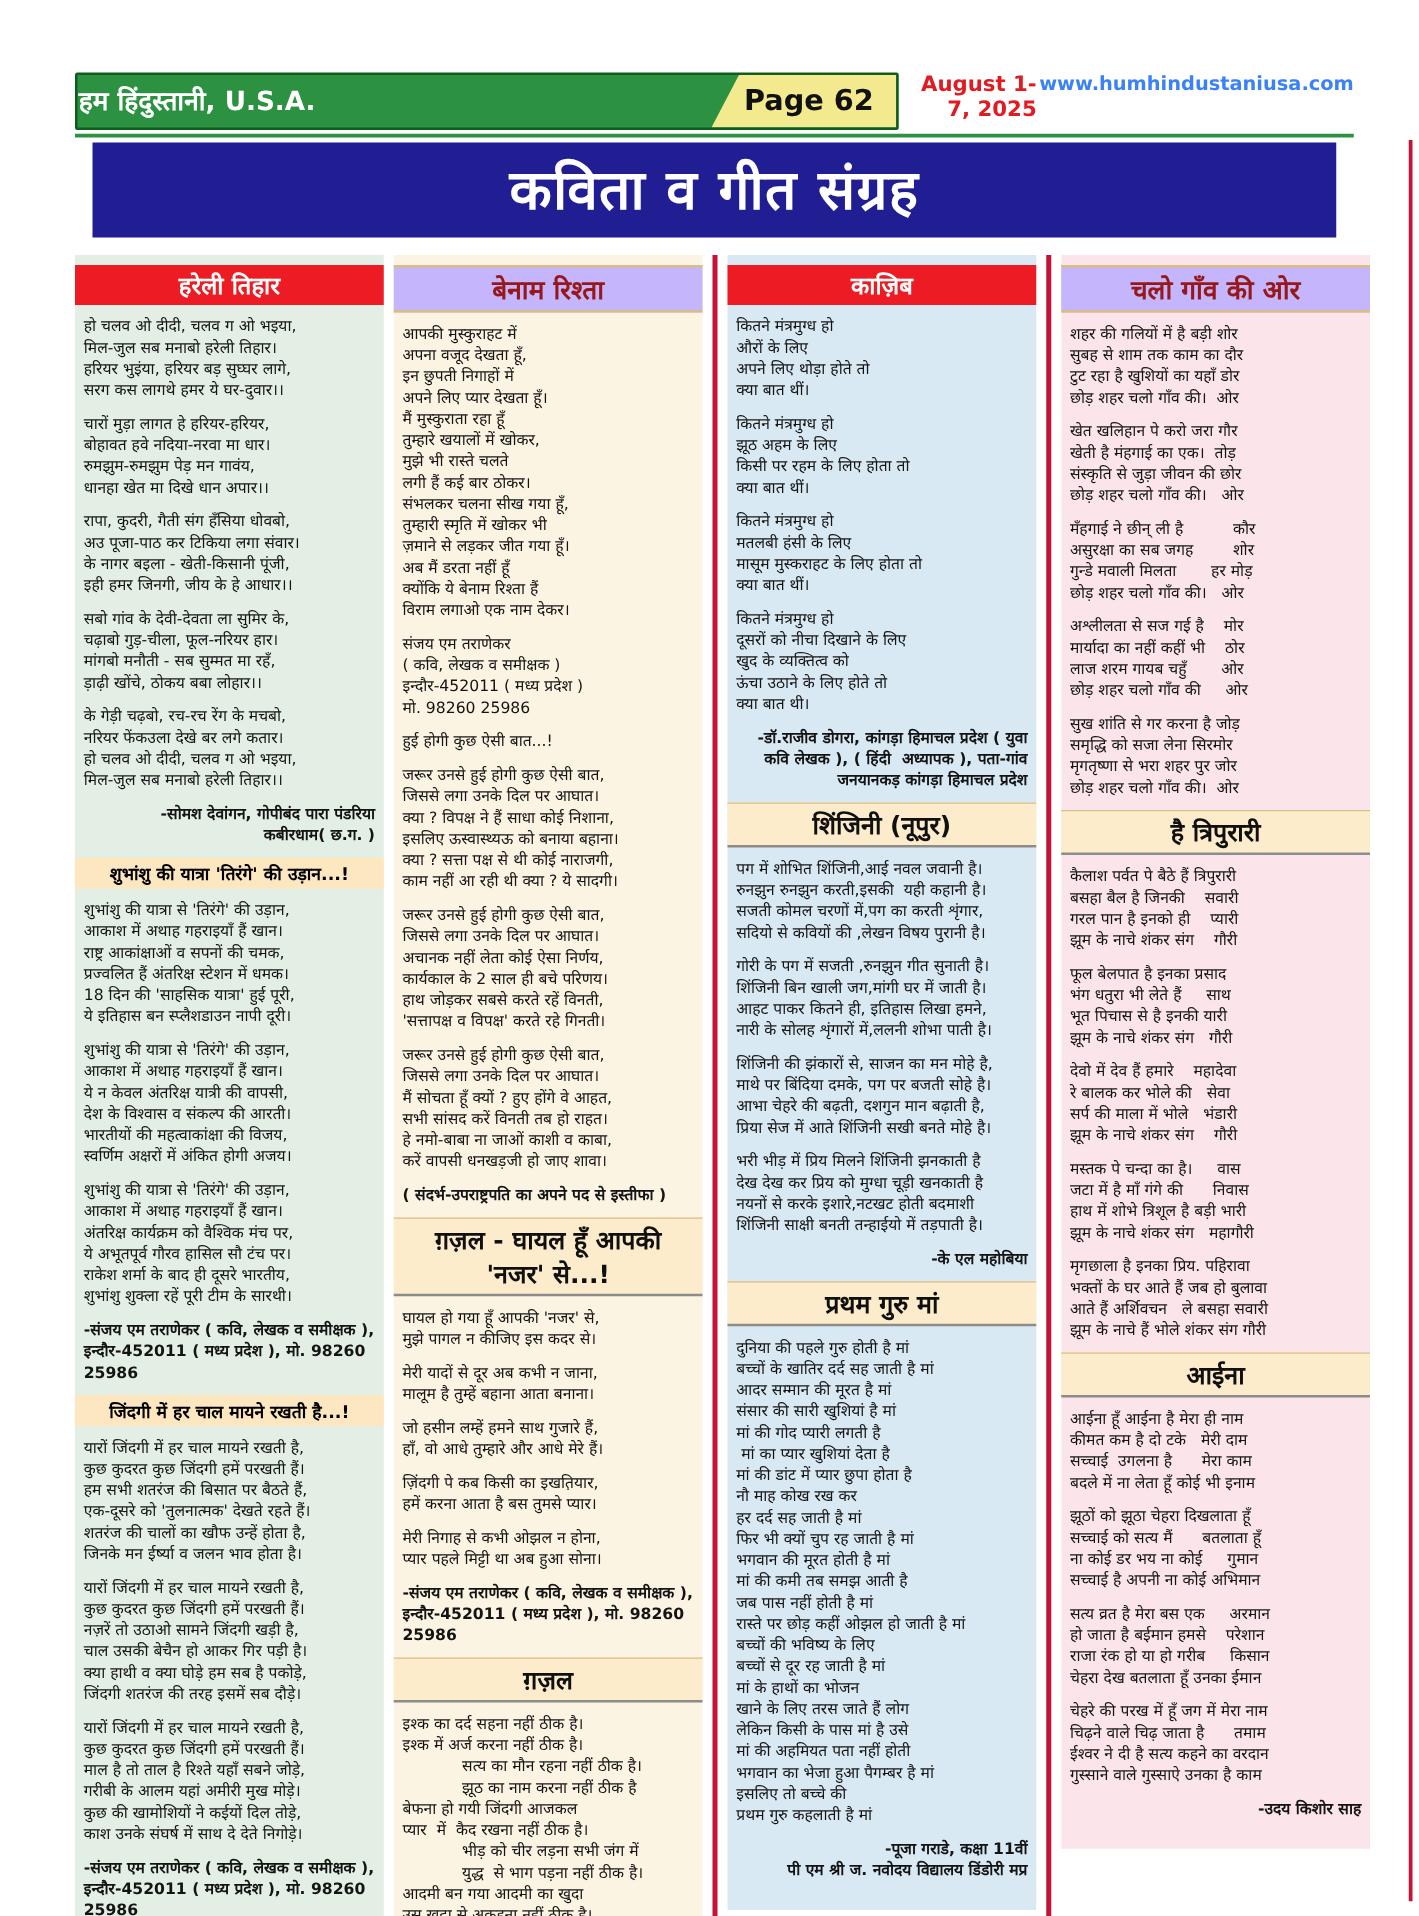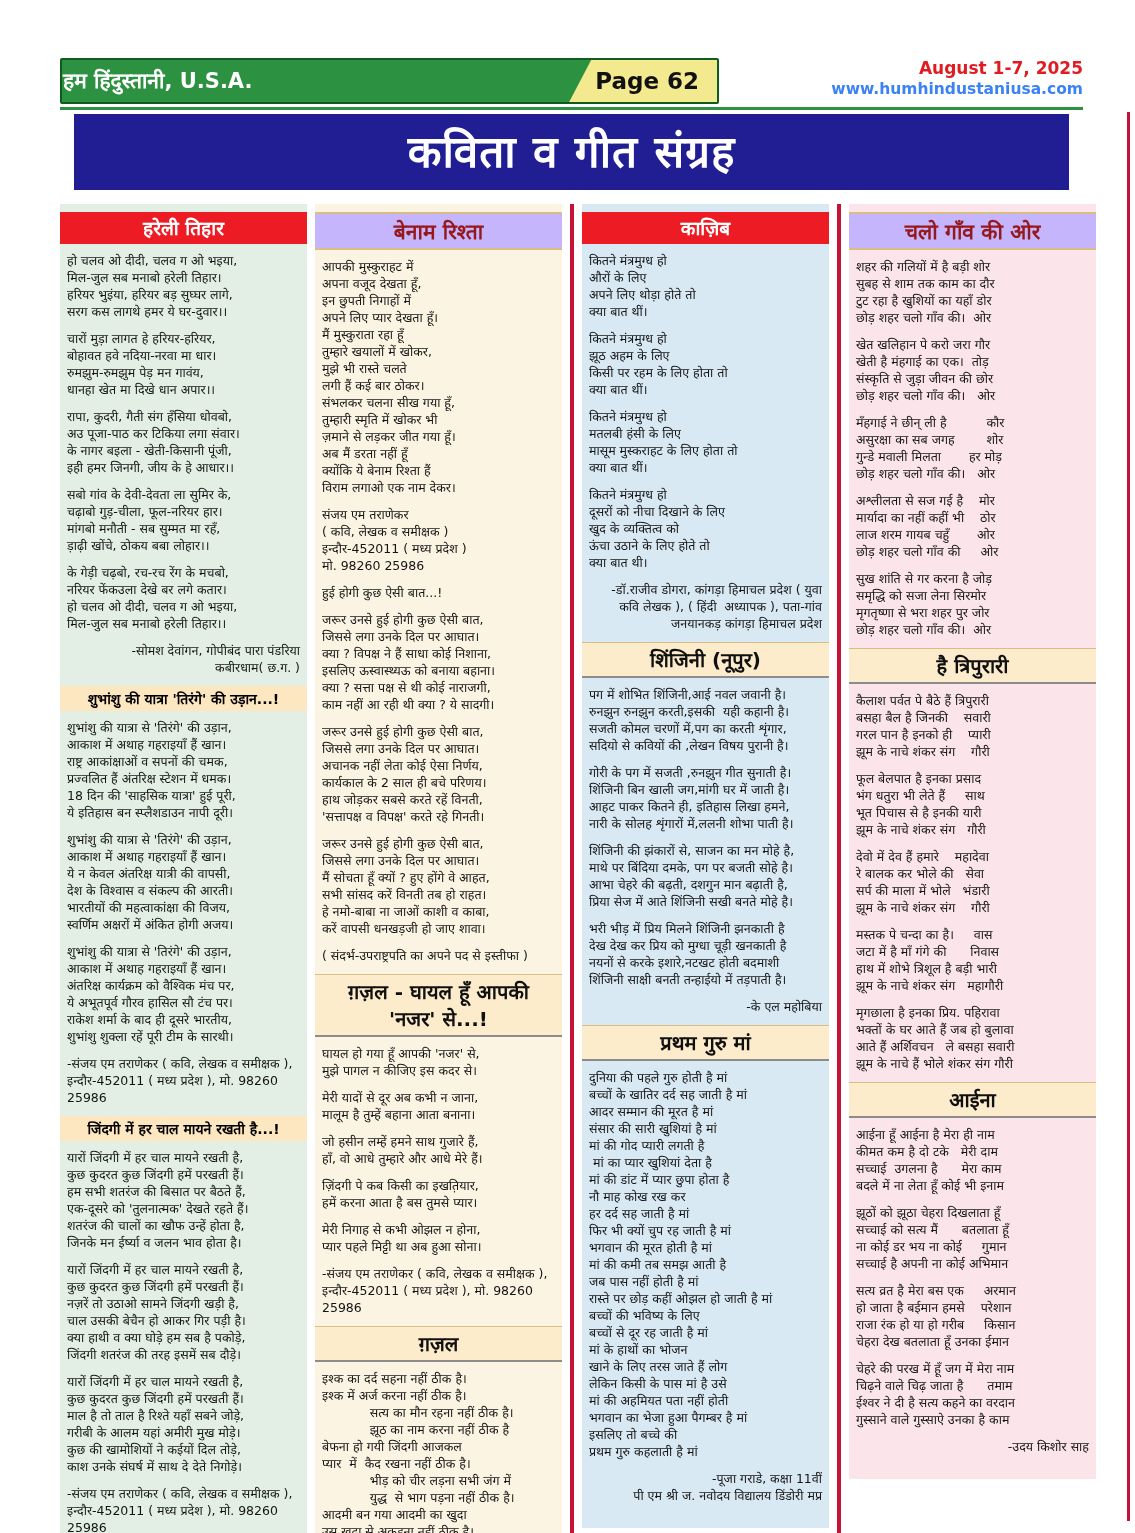--- a/index.html
+++ b/index.html
@@ -6,21 +6,21 @@
   .page{position:relative;width:1135px;height:1533px;background:#ffffff;overflow:hidden;
         font-family:"DejaVu Sans",sans-serif;color:#141414;}
   .inner{padding:58px 52px 0 60px;}
   
   .mast-row{display:flex;align-items:stretch;justify-content:space-between;height:46px;}
   .brand-bar{flex:0 0 655px;display:flex;align-items:stretch;justify-content:space-between;
              background:#2c9140;border:2px solid #0e5c1e;border-radius:2px;}
   .brand{color:#ffffff;font-weight:bold;font-size:21px;line-height:42px;padding-left:1px;white-space:nowrap;}
   .page-badge{background:#f3e98f;color:#111;font-weight:bold;font-size:23px;line-height:42px;
               padding:0 18px 0 26px;clip-path:polygon(22px 0,100% 0,100% 100%,0 100%);}
-  .mast-right{text-align:right;display:flex;flex-direction:column;gap:2px;}
+  .mast-right{text-align:right;display:flex;flex-direction:row;justify-content:center;gap:2px;}
   .mast-date{color:#e11b22;font-weight:bold;font-size:17px;}
   .mast-url{color:#3b82f6;font-weight:bold;font-size:15.5px;}
   .mast-underline{height:3px;background:#2c9140;margin-top:3px;}
   .banner{margin:4px 14px 0 14px;background:#211d93;color:#ffffff;text-align:center;
           font-size:44px;font-weight:bold;padding:6px 0 10px;letter-spacing:1px;}
   
   .cols{display:flex;align-items:flex-start;gap:8px;margin-top:14px;}
   .col{flex:0 0 247px;width:247px;padding:6px 7px 14px;box-sizing:border-box;}
   .sep{flex:0 0 4px;width:4px;align-self:stretch;background:#c51236;}
   .edge-line{position:absolute;top:112px;bottom:12px;right:5px;width:3px;background:#c51236;}
@@ -28,21 +28,21 @@
   .hdr{text-align:center;font-weight:bold;margin:2px -7px 8px;padding:3px 2px;}
   .hdr.red-bar{background:#ed1c24;color:#ffffff;font-size:19px;}
   .hdr.band-maroon{background:#c4b5fd;color:#97181b;font-size:21px;
                    border-top:2px solid #d9bd85;border-bottom:2px solid #d9bd85;}
   .hdr.band-black{background:#fdeccb;color:#101010;font-size:20px;
                   border-top:1px solid #d9bd85;border-bottom:2px solid #8c8c8c;}
   .hdr.highlight{background:#fde7c0;color:#000;font-size:14px;text-align:center;padding:3px 1px;}
   
   .blk{margin:0 0 10px;}
   .line{font-size:12.5px;line-height:17px;white-space:pre-wrap;}
-  .blk.credit .line,.blk.credit-right .line{font-weight:normal;}
+  .blk.credit .line,.blk.credit-right .line{font-weight:bold;}
   .blk.credit-right{text-align:right;}
 </style>
 </head>
 <body>
 
 <div class="page">
   <div class="edge-line"></div>
   <div class="inner">
     <header>
       <div class="mast-row">

